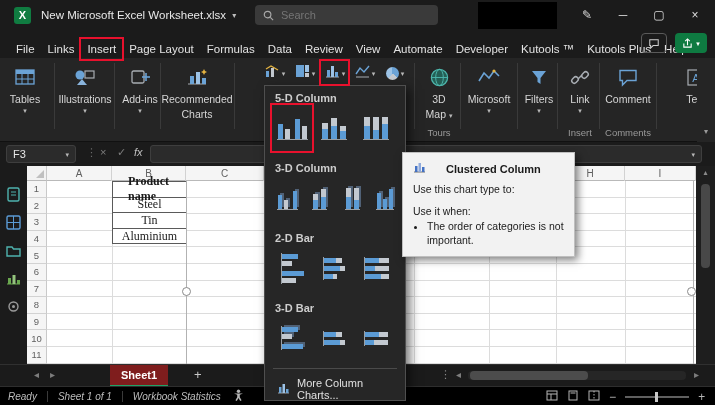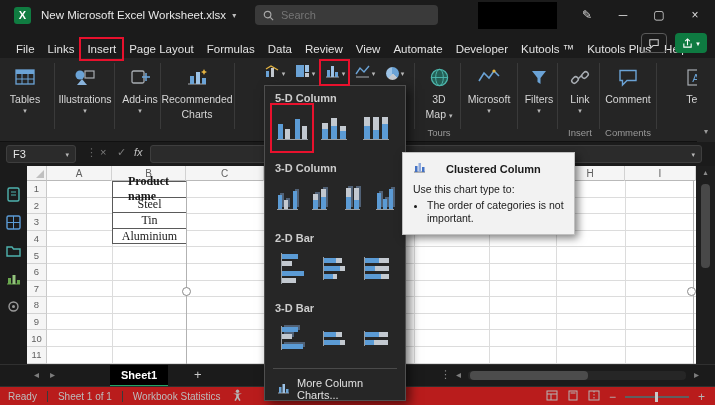--- a/index.html
+++ b/index.html
@@ -64,28 +64,28 @@
   .bcell:first-child { margin-top:0; font-weight:bold;padding-left:15px; }
   .chart-edge { position:absolute; top:15px; width:1px; height:183px; background:#b2b2b2; z-index:4; }
   .handle { position:absolute; width:9px; height:9px; border-radius:50%; background:#fff; border:1.5px solid #8a8a8a; z-index:5; }
   #vscroll { position:absolute; left:696px; top:0; width:19px; height:198px; background:#1e1e1e; }
   #vscroll .arrow { position:absolute; left:0; top:2px; width:19px; text-align:center; color:#8a8a8a; font-size:8px; }
   #vscroll .thumb { position:absolute; left:5px; top:18px; width:9px; height:84px; background:#484848; border-radius:4px; }
 
   
   #tabbar { position:absolute; left:0; top:364px; width:715px; height:22px; background:#1b1b1b; border-top:1px solid #303030; }
   .nav-arrow { position:absolute; top:4px; color:#7d7d7d; font-size:10px; }
-  #sheet-tab { position:absolute; left:110px; top:0; width:58px; height:22px; background:#000000; color:#fff; font-size:11px; font-weight:bold; display:flex; align-items:center; justify-content:center; border-bottom:2px solid #21a366; }
+  #sheet-tab { position:absolute; left:110px; top:0; width:58px; height:22px; background:#7f1d1d; color:#fff; font-size:11px; font-weight:bold; display:flex; align-items:center; justify-content:center; border-bottom:2px solid #21a366; }
   #add-sheet { position:absolute; left:194px; top:2px; color:#c9c9c9; font-size:13px; }
   #tab-dots { position:absolute; left:440px; top:3px; color:#8a8a8a; font-size:11px; }
   #hscroll-track { position:absolute; left:468px; top:6px; width:218px; height:9px; background:#262626; border-radius:4px; }
   #hscroll-thumb { position:absolute; left:2px; top:0; width:118px; height:9px; background:#4c4c4c; border-radius:4px; }
 
   
-  #statusbar { position:absolute; left:0; top:386px; width:715px; height:19px; background:#b91c1c; border-top:1px solid #2e2e2e; display:flex; align-items:center; color:#bdbdbd; font-size:10px; }
+  #statusbar { position:absolute; left:0; top:386px; width:715px; height:19px; background:#000000; border-top:1px solid #2e2e2e; display:flex; align-items:center; color:#bdbdbd; font-size:10px;font-style:italic; }
   #statusbar .sep { width:1px; height:11px; background:#3a3a3a; margin:0 10px; }
   #status-right { position:absolute; right:10px; top:0; height:19px; display:flex; align-items:center; gap:9px; color:#b5b5b5; }
   #zoom-track { width:64px; height:2px; background:#5f5f5f; position:relative; }
   #zoom-thumb { position:absolute; left:30px; top:-4px; width:3px; height:10px; background:#c9c9c9; }
 
   
   #chart-menu { position:absolute; left:264px; top:85px; width:142px; height:316px; background:#262626; border:1px solid #4f4f4f; box-shadow:4px 4px 10px rgba(0,0,0,.55); z-index:40; padding:4px 6px; }
   .cm-label { color:#cdcdcd; font-size:11px; font-weight:600; margin:2px 0 2px 4px; }
   .cm-label.later { margin-top:12px; }
   .cm-row { display:flex; gap:4px; padding-left:2px; }
@@ -694,18 +694,19 @@
         <svg width="13" height="12" viewBox="0 0 13 12">
             <line x1="1" y1="11" x2="12" y2="11" stroke="#707070"></line>
             <rect x="2" y="5" width="2.5" height="6" fill="#4472c4"></rect>
             <rect x="5.5" y="2" width="2.5" height="9" fill="#8faadc"></rect>
             <rect x="9" y="6" width="2.5" height="5" fill="#4472c4"></rect>
           </svg>
       </span>
       <span>Clustered Column</span>
     </div>
     <p>Use this chart type to:</p>
+    <p>Use it when:</p>
     <ul>
         <li>The order of categories is not important.</li>
       </ul>
   </div>
 
 </div>
 
 </body></html>

